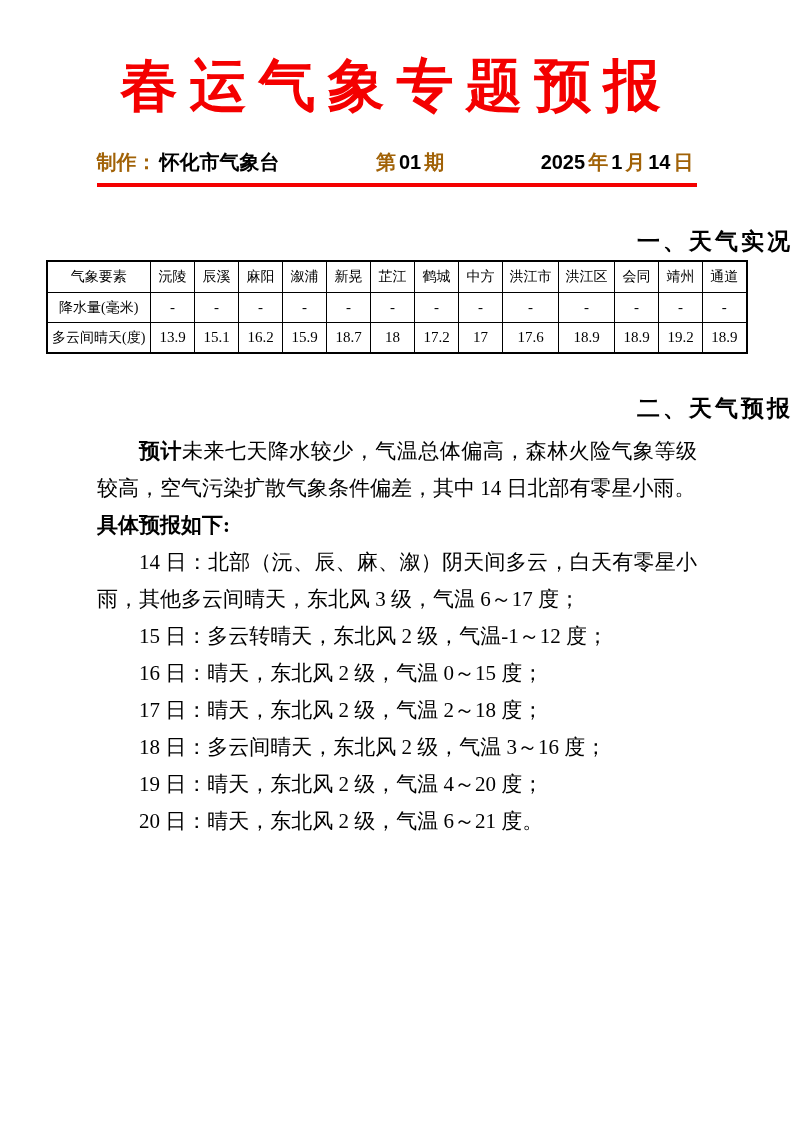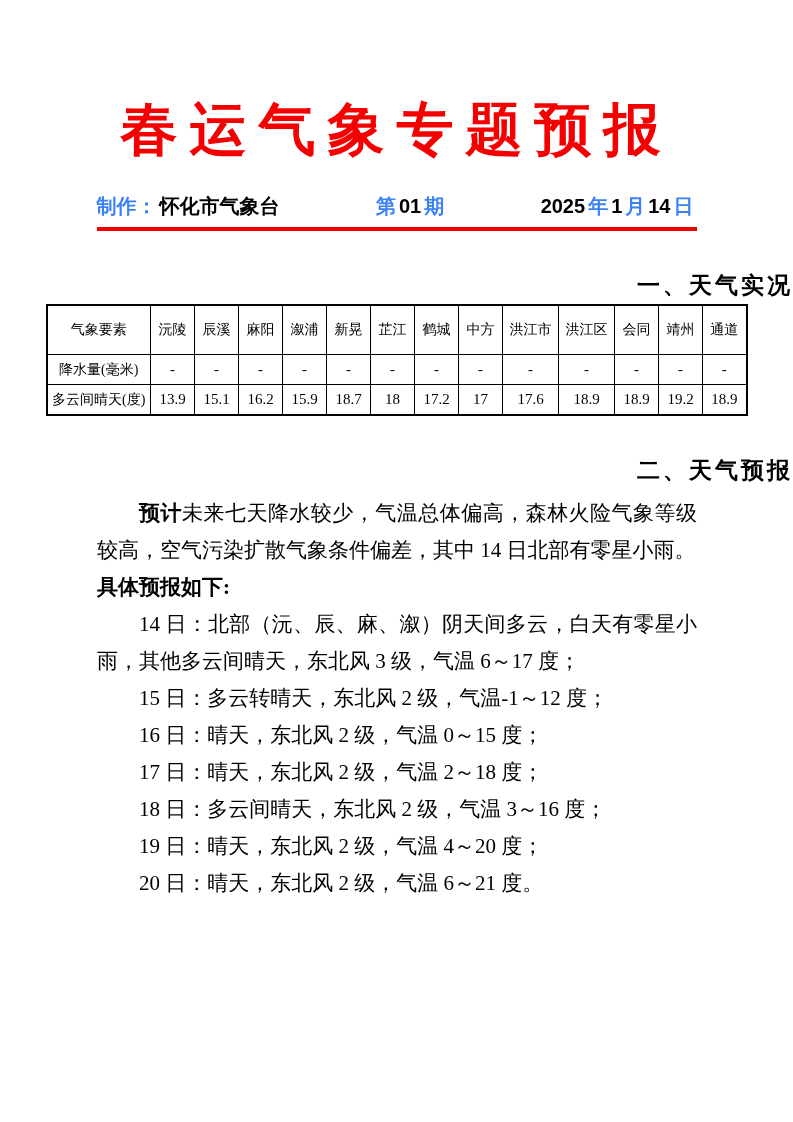--- a/index.html
+++ b/index.html
@@ -4,24 +4,24 @@
 <style>
   * { margin:0; padding:0; box-sizing:border-box; }
   html,body { background:#ffffff; }
   body {
     width:793px; height:1122px;
     font-family:"Liberation Serif", serif;
     color:#000;
     position:relative;
     overflow:hidden;
   }
-  .red { color:#3b82f6; }
+  .red { color:#a16207; }
 
   .doc-title {
-    padding-top:92px;
+    padding-top:48px;
     text-align:center;
     color:#f40000;
     font-family:"Liberation Serif", serif;
     font-weight:bold;
     font-size:57px;
     letter-spacing:12px;
     white-space:nowrap;
   }
 
   .meta-row {
@@ -69,21 +69,21 @@
     table-layout:fixed;
     border:2px solid #000;
   }
   table.weather th, table.weather td {
     border:1px solid #000;
     text-align:center;
     vertical-align:middle;
     font-weight:normal;
     overflow:hidden;
   }
-  table.weather thead th { height:50px; font-size:14px; }
+  table.weather thead th { height:32px; font-size:14px; }
   table.weather tbody td { height:30px; font-size:15px; }
   table.weather tbody td.rowlabel { font-size:14px; }
 
   .sec2 { }
 
   .body-p {
     width:600px;
     margin:0 0 0 97px;
     font-size:21px;
     line-height:37px;

